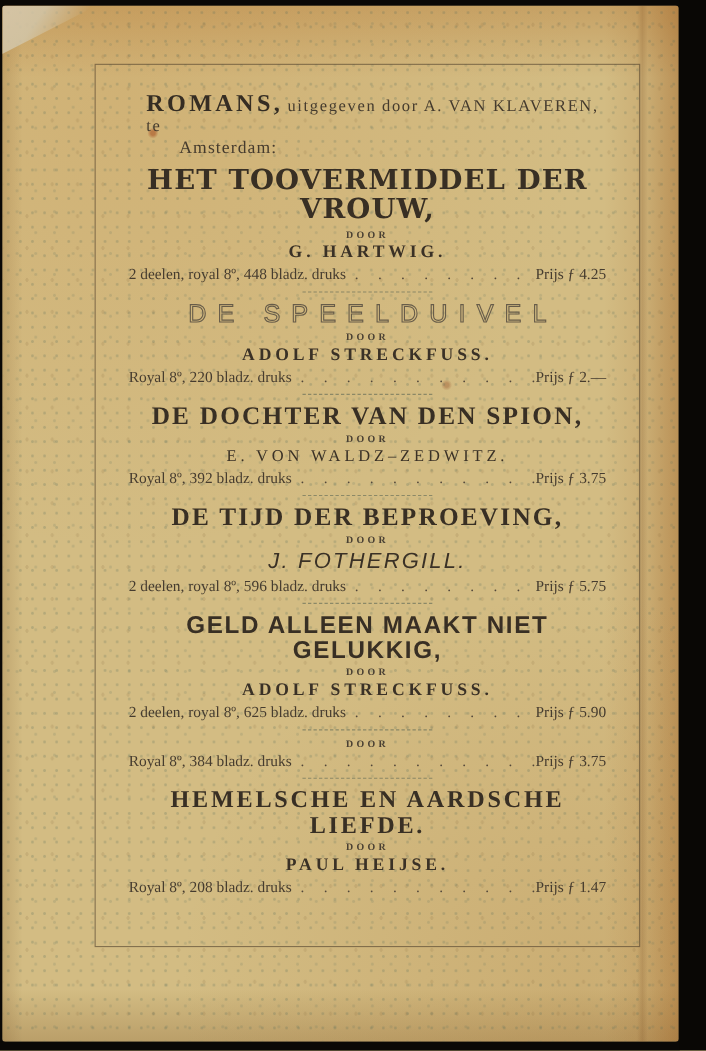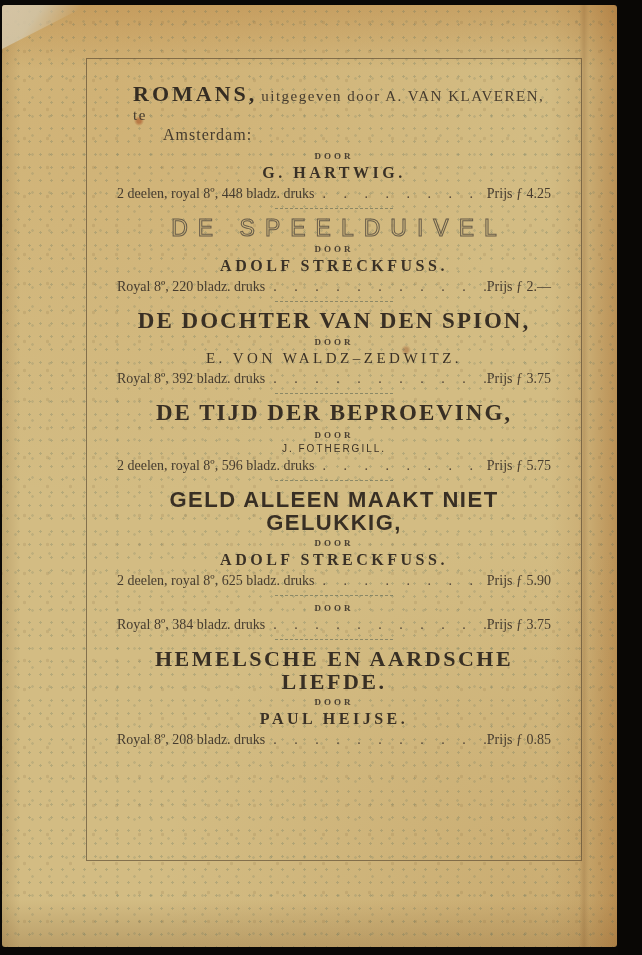--- a/index.html
+++ b/index.html
@@ -64,21 +64,21 @@
   .t-outline{
     font-family:"Liberation Sans",sans-serif;font-weight:400;font-size:23px;letter-spacing:10px;
     -webkit-text-stroke:1px #675c49;color:rgba(211,188,131,.18);text-indent:10px;
   }
   .t-sansbold{font-family:"Liberation Sans",sans-serif;font-weight:700;font-size:22px;letter-spacing:1.5px;}
   .t-serifbold2{font-family:"Liberation Serif",serif;font-weight:700;font-size:22px;letter-spacing:2.5px;}
   .door{font-size:9px;font-weight:700;letter-spacing:3px;margin-top:4px;color:#4a4033;}
   .author{margin-top:3px;color:#3a3126;}
   .a-serif{font-weight:700;font-size:16px;letter-spacing:3.5px;text-align:center;}
   .a-waldz{font-weight:400;font-size:15px;letter-spacing:3.5px;}
-  .a-sans{font-family:"Liberation Sans",sans-serif;font-weight:400;font-size:10px;letter-spacing:2px;}
+  .a-sans{font-family:"Liberation Sans",sans-serif;font-weight:400;font-size:20px;letter-spacing:2px;font-style:italic;}
   .a-koenig{font-weight:700;font-size:16px;letter-spacing:7px;}
   .detail{
     display:flex;align-items:baseline;margin-top:4px;
     font-size:14px;color:#46
     3c2f;color:#463c2f;text-align:center;padding:0 6px;
   }
   .d-left{white-space:nowrap;}
   .d-dots{flex:1;overflow:hidden;white-space:nowrap;letter-spacing:7px;padding:0 8px;color:#52473a;}
   .d-price{white-space:nowrap;}
   .divider{width:118px;margin:6px auto 0 auto;border-top:1px dashed rgba(80,95,80,.55);height:0;}
@@ -95,20 +95,21 @@
 
       <div class="pub-header">
         <div>
           <span class="pub-lead">ROMANS,</span>
           <span class="pub-rest">uitgegeven door A. VAN KLAVEREN, te</span>
         </div>
         <div class="pub-city">Amsterdam:</div>
       </div>
 
       <section class="book">
+        <h2 class="title t-slab">HET TOOVERMIDDEL DER VROUW,</h2>
         <div class="door">DOOR</div>
         <div class="author a-serif">G. HARTWIG.</div>
         <div class="detail">
           <span class="d-left">2 deelen, royal 8º, 448 bladz. druks</span>
           <span class="d-dots">. . . . . . . . . . . . . . . . . . . .</span>
           <span class="d-price">Prijs ƒ 4.25</span>
         </div>
         <div class="divider"></div>
       </section>
 
@@ -170,20 +171,20 @@
         <div class="divider"></div>
       </section>
 
       <section class="book">
         <h2 class="title t-serifbold2">HEMELSCHE EN AARDSCHE LIEFDE.</h2>
         <div class="door">DOOR</div>
         <div class="author a-serif">PAUL HEIJSE.</div>
         <div class="detail">
           <span class="d-left">Royal 8º, 208 bladz. druks</span>
           <span class="d-dots">. . . . . . . . . . . . . . . . . . . .</span>
-          <span class="d-price">Prijs ƒ 0.85</span>
+          <span class="d-price">Prijs ƒ 1.47</span>
         </div>
 
       </section>
 
     </div>
   </div>
 </div>
 
 </body></html>

